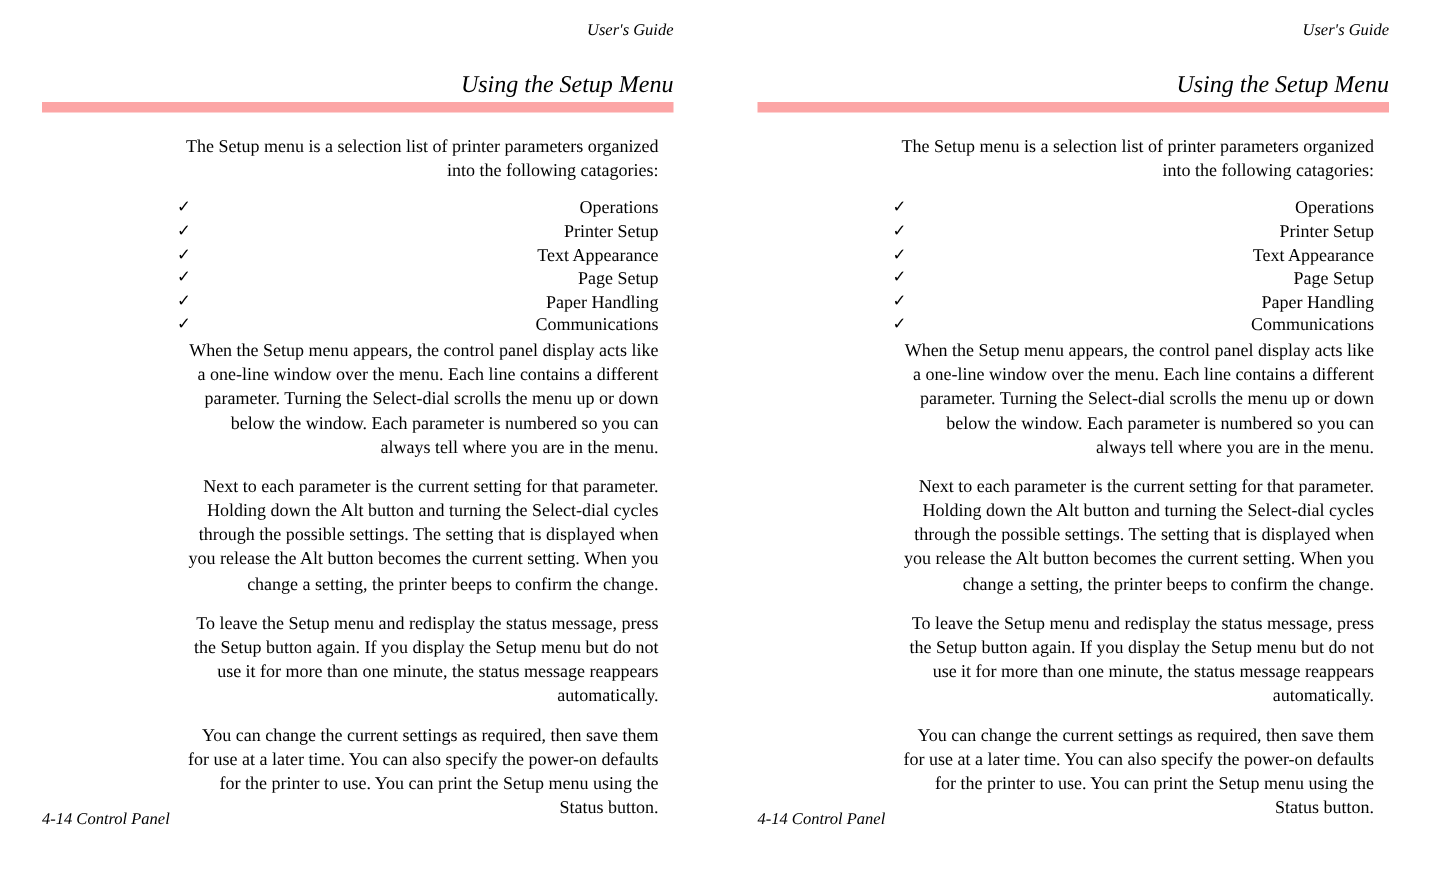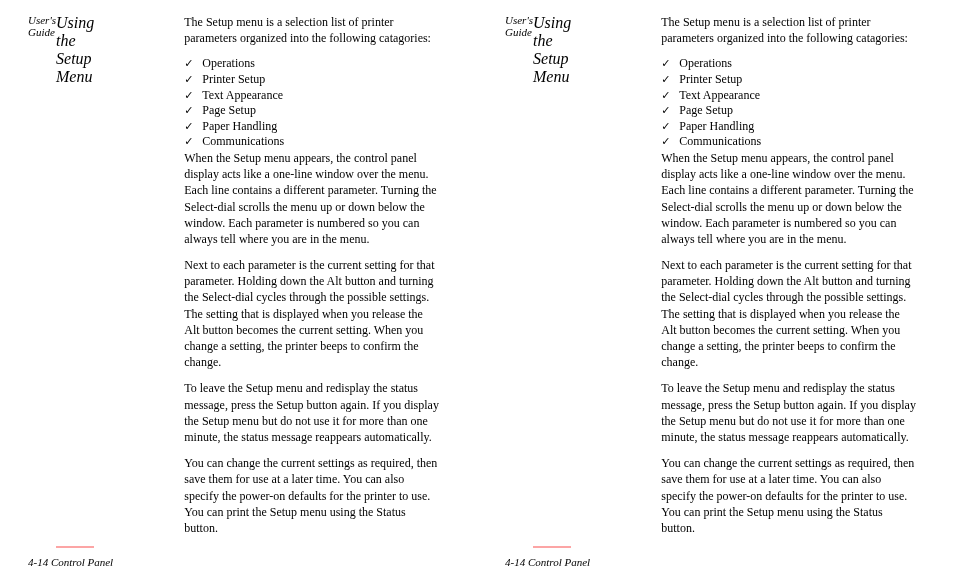--- a/index.html
+++ b/index.html
@@ -14,31 +14,32 @@
       font-family: "Times New Roman", Times, serif;
       color: #000000;
       display: flex;
     }
     .page {
       width: 477px;
       height: 580px;
       padding: 14px 28px 18px 28px;
       position: relative;
       display: flex;
-      flex-direction: row;
+      flex-direction: column;
+      text-align: right;
     }
     .header {
       font-style: italic;
       font-size: 11px;
       margin-bottom: 22px;
     }
     .section-title {
       font-style: italic;
       font-size: 16px;
-      border-bottom: 2px solid #fca5a5;
+      border-bottom: 7px solid #fca5a5;
       padding-bottom: 2px;
       margin-bottom: 14px;
     }
     .content {
       padding-left: 90px;
       padding-right: 10px;
       font-size: 12px;
       line-height: 1.35;
     }
     .para {
@@ -58,21 +59,21 @@
     }
     .checklist li::before {
       content: "✓";
       position: absolute;
       left: 0;
       top: 0;
       font-size: 11px;
     }
     .footer {
       position: absolute;
-      bottom: 12px;
+      bottom: 28px;
       left: 28px;
       font-style: italic;
       font-size: 11px;
     }
     .italic {
     }
   </style>
 </head>
 <body>
 

